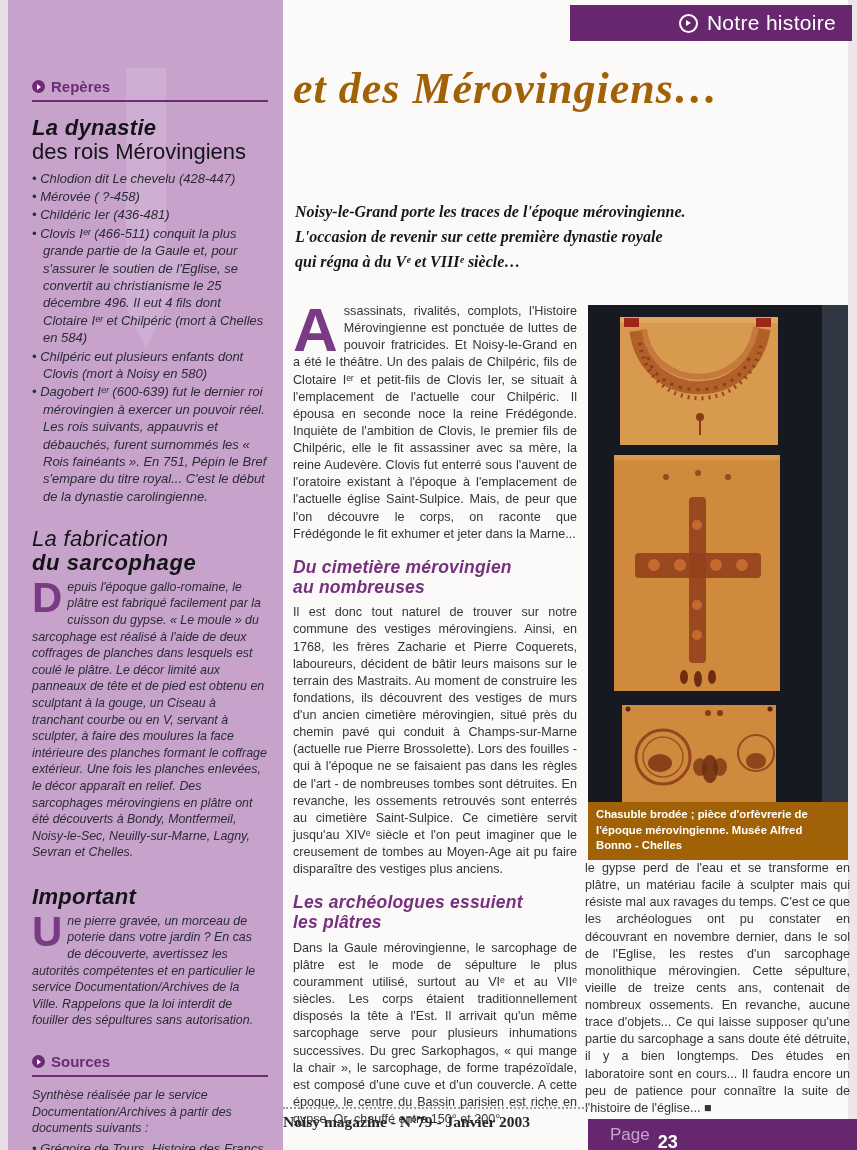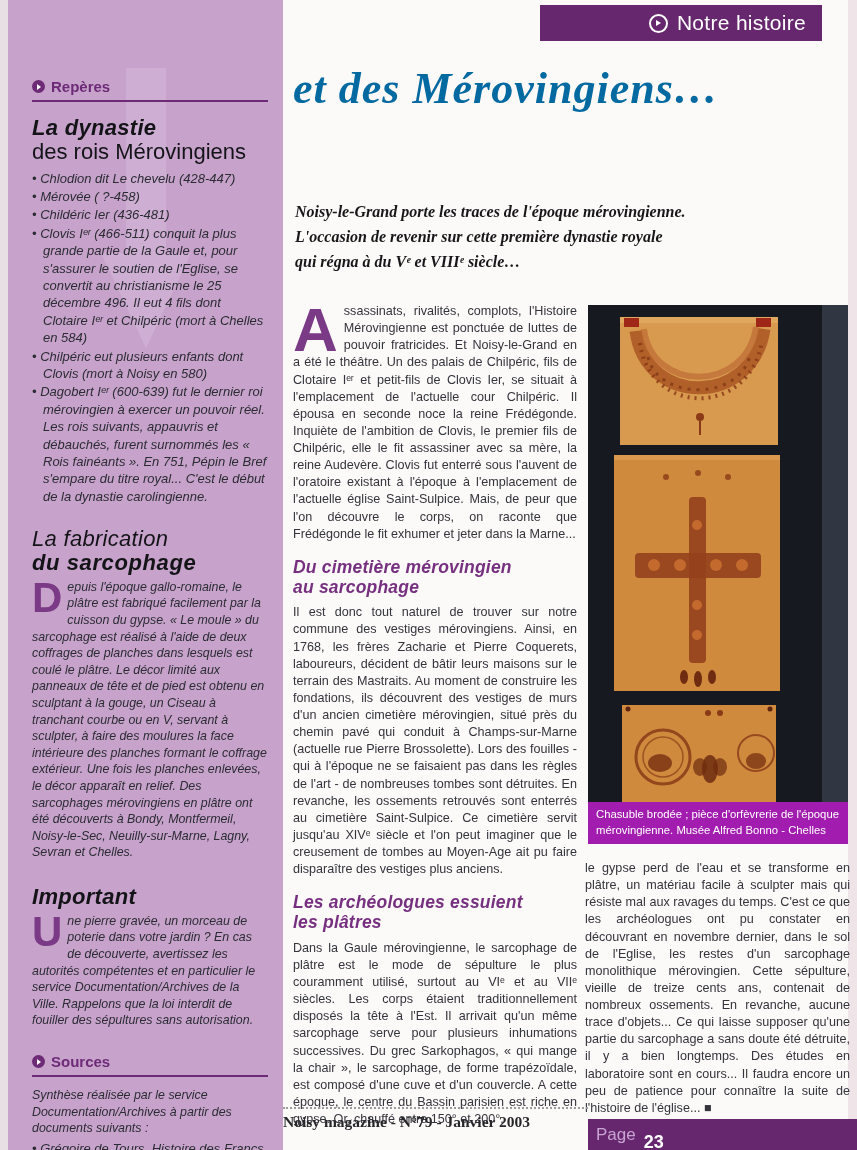--- a/index.html
+++ b/index.html
@@ -2,21 +2,21 @@
 <html><head>
 <meta charset="utf-8">
 <style>
   html,body{margin:0;padding:0;background:#fff;}
   .page{position:relative;width:857px;height:1150px;background:#fbfaf8;overflow:hidden;
         font-family:"Liberation Sans","DejaVu Sans",sans-serif;}
   .scan-left{position:absolute;left:0;top:0;width:8px;height:1150px;background:#e7dfe3;}
   .scan-right{position:absolute;right:0;top:0;width:9px;height:1150px;background:#efe5e9;}
 
   
-  .top-bar{position:absolute;left:540px;top:5px;width:282px;height:36px;background:#67276f;
+  .top-bar{position:absolute;left:570px;top:5px;width:282px;height:36px;background:#67276f;
            display:flex;align-items:center;justify-content:flex-end;padding-right:16px;box-sizing:border-box;
            color:#ffffff;font-size:21px;letter-spacing:.3px;}
   .ring-icon{width:15px;height:15px;border:2.5px solid #fff;border-radius:50%;display:inline-flex;
              align-items:center;justify-content:center;margin-right:9px;flex:0 0 auto;}
   .ring-icon .tri{width:0;height:0;border-left:5px solid #fff;border-top:3.5px solid transparent;border-bottom:3.5px solid transparent;margin-left:1px;}
 
   
   .sidebar{position:absolute;left:8px;top:0;width:275px;height:1150px;background:#c7a3cc;
            padding:78px 15px 0 24px;box-sizing:border-box;color:#2b2b33;}
   .watermark{position:absolute;left:88px;top:68px;opacity:.5;}
@@ -34,45 +34,45 @@
   .side-list{list-style:none;margin:6px 0 0;padding:0;font-style:italic;font-size:13px;line-height:1.34;position:relative;}
   .side-list li{padding-left:11px;text-indent:-11px;margin-bottom:1px;}
   .side-list li::before{content:"• ";}
   .side-para{font-style:italic;font-size:12.4px;line-height:1.34;margin:4px 0 0;position:relative;}
   .side-drop{float:left;font-size:42px;line-height:31px;font-weight:bold;font-style:normal;color:#7b3a85;margin:3px 5px 0 0;}
 
   
   .article-title{position:absolute;left:293px;top:64px;width:560px;
                  font-family:"Liberation Serif","DejaVu Serif",serif;}
   .title-l1{font-size:48px;font-weight:bold;color:#1d1c1a;letter-spacing:1.5px;line-height:1.02;}
-  .title-l2{font-size:44px;font-weight:bold;font-style:italic;color:#0369a1;letter-spacing:1px;line-height:1.12;}
+  .title-l2{font-size:44px;font-weight:bold;font-style:italic;color:#a16207;letter-spacing:1px;line-height:1.12;}
   .intro{position:absolute;left:295px;top:200px;width:478px;
          font-family:"Liberation Serif","DejaVu Serif",serif;
          font-size:16px;font-weight:bold;font-style:italic;color:#17171a;line-height:1.55;}
   .intro div{white-space:nowrap;}
 
   
   .col-left{position:absolute;left:293px;top:303px;width:284px;}
   .col-right{position:absolute;left:585px;top:860px;width:265px;}
   .body-text{font-size:12.6px;line-height:1.36;color:#34343c;text-align:justify;margin:0;}
   .drop-a{float:left;font-size:62px;line-height:47px;font-weight:bold;color:#7b3a85;margin:3px 6px 0 0;}
   .section-heading{color:#76307f;font-weight:bold;font-style:italic;font-size:17.5px;line-height:1.13;margin:15px 0 7px;letter-spacing:.2px;}
 
   
   .photo-block{position:absolute;left:588px;top:305px;width:260px;}
   .photo-canvas{display:block;}
-  .photo-caption{background:#a21caf;color:#fff;font-weight:normal;font-size:11.3px;line-height:1.38;
+  .photo-caption{background:#a16207;color:#fff;font-weight:bold;font-size:11.3px;line-height:1.38;
                  padding:5px 8px 6px;box-sizing:border-box;}
 
   
   .footer-rule{position:absolute;left:283px;top:1107px;width:305px;border-top:2px dotted #9b9b9b;}
   .footer-mag{position:absolute;left:283px;top:1113px;width:305px;text-align:left;
               font-family:"Liberation Serif","DejaVu Serif",serif;font-weight:bold;font-size:15.5px;color:#26262a;}
   .footer-bar{position:absolute;left:588px;top:1119px;width:269px;height:31px;background:#67276f;
-              display:flex;align-items:center;padding-left:8px;box-sizing:border-box;font-size:17px;}
+              display:flex;align-items:center;padding-left:22px;box-sizing:border-box;font-size:17px;}
   .footer-page-label{color:#c8a4d3;margin-right:8px;}
   .footer-page-num{color:#fff;font-weight:bold;font-size:18px;margin-top:16px;}
 </style>
 </head>
 <body>
 
 <div class="page">
   <div class="scan-left"></div>
   <div class="scan-right"></div>
 
@@ -151,21 +151,21 @@
       <div>L'occasion de revenir sur cette première dynastie royale</div>
       <div>qui régna à du Vᵉ et VIIIᵉ siècle…</div>
     </div>
 
   <div class="col-left">
     <p class="body-text">
       <span class="drop-a">A</span><span>ssassinats, rivalités, complots, l'Histoire Mérovingienne est ponctuée de luttes de pouvoir fratricides. Et Noisy-le-Grand en a été le théâtre. Un des palais de Chilpéric, fils de Clotaire Iᵉʳ et petit-fils de Clovis Ier, se situait à l'emplacement de l'actuelle cour Chilpéric. Il épousa en seconde noce la reine Frédégonde. Inquiète de l'ambition de Clovis, le premier fils de Chilpéric, elle le fit assassiner avec sa mère, la reine Audevère. Clovis fut enterré sous l'auvent de l'oratoire existant à l'époque à l'emplacement de l'actuelle église Saint-Sulpice. Mais, de peur que l'on découvre le corps, on raconte que Frédégonde le fit exhumer et jeter dans la Marne...</span>
     </p>
     <h3 class="section-heading">
       <span>Du cimetière mérovingien</span><br>
-      <span>au sarcophage</span>
+      <span>au nombreuses</span>
     </h3>
     <p class="body-text">Il est donc tout naturel de trouver sur notre commune des vestiges mérovingiens. Ainsi, en 1768, les frères Zacharie et Pierre Coquerets, laboureurs, décident de bâtir leurs maisons sur le terrain des Mastraits. Au moment de construire les fondations, ils découvrent des vestiges de murs d'un ancien cimetière mérovingien, situé près du chemin pavé qui conduit à Champs-sur-Marne (actuelle rue Pierre Brossolette). Lors des fouilles - qui à l'époque ne se faisaient pas dans les règles de l'art - de nombreuses tombes sont détruites. En revanche, les ossements retrouvés sont enterrés au cimetière Saint-Sulpice. Ce cimetière servit jusqu'au XIVᵉ siècle et l'on peut imaginer que le creusement de tombes au Moyen-Age ait pu faire disparaître des vestiges plus anciens.</p>
     <h3 class="section-heading">
       <span>Les archéologues essuient</span><br>
       <span>les plâtres</span>
     </h3>
     <p class="body-text">Dans la Gaule mérovingienne, le sarcophage de plâtre est le mode de sépulture le plus couramment utilisé, surtout au VIᵉ et au VIIᵉ siècles. Les corps étaient traditionnellement disposés la tête à l'Est. Il arrivait qu'un même sarcophage serve pour plusieurs inhumations successives. Du grec Sarkophagos, « qui mange la chair », le sarcophage, de forme trapézoïdale, est composé d'une cuve et d'un couvercle. A cette époque, le centre du Bassin parisien est riche en gypse. Or, chauffé entre 150° et 200°,</p>
   </div>
 
   <figure class="photo-block" style="margin:0;">

